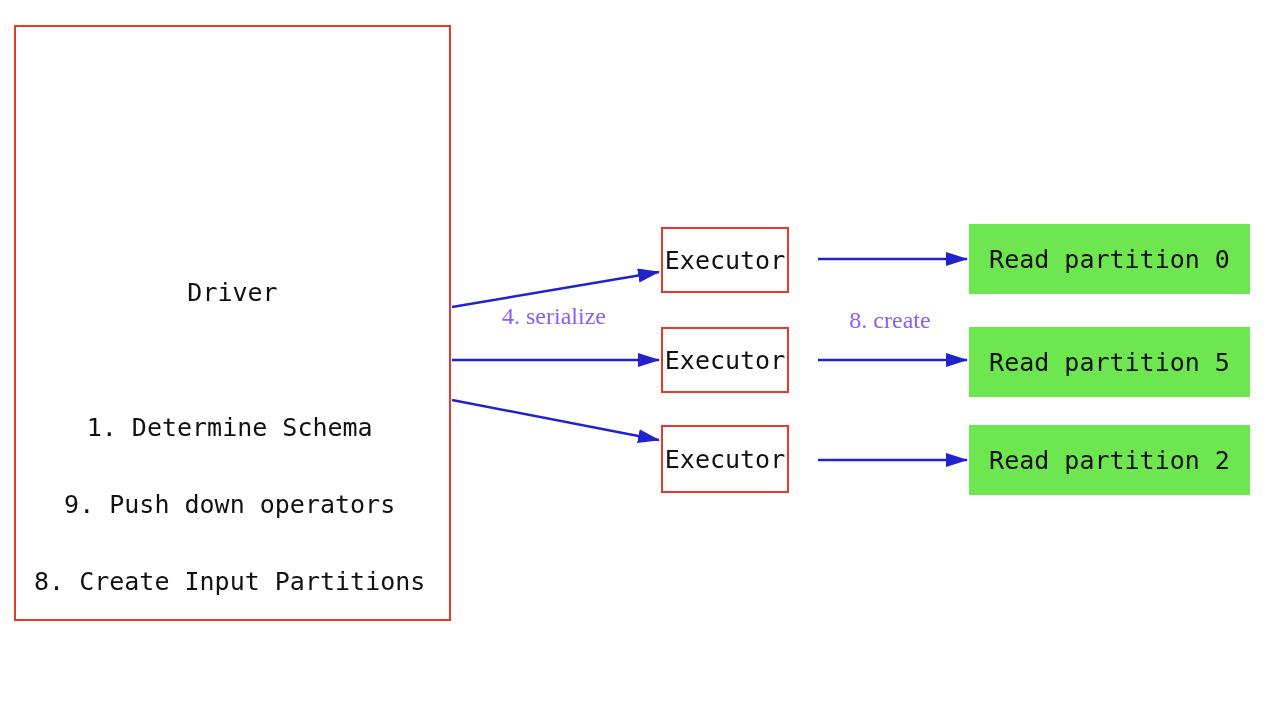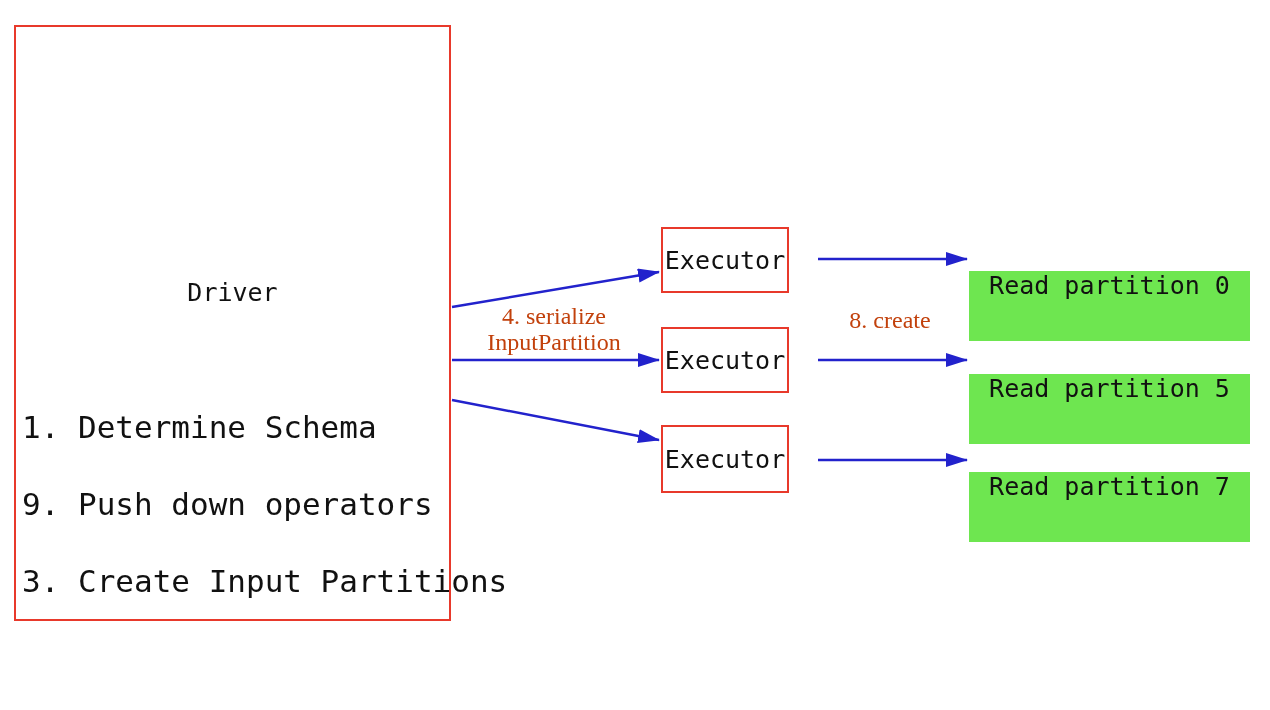--- a/index.html
+++ b/index.html
@@ -39,24 +39,25 @@
   .driver-title {
     position: absolute;
     left: 0; top: 251px;
     width: 100%;
     text-align: center;
     font-size: 25px;
     letter-spacing: 0;
   }
   .driver-steps {
     position: absolute;
-    left: 6px; top: 336px;
-    font-size: 31px;
+    left: 18px; top: 336px;
+    font-size: 25px;
     line-height: 25.8px;
     white-space: pre;
+    text-align: center;
   }
 
   .executor-box {
     position: absolute;
     left: 661px;
     width: 128px; height: 66px;
     border: 2px solid var(--red);
     background: var(--bg);
     display: flex;
     align-items: center;
@@ -66,36 +67,35 @@
   .executor-0 { top: 227px; }
   .executor-1 { top: 327px; }
   .executor-2 { top: 425px; height: 68px; }
 
   .partition-box {
     position: absolute;
     left: 969px;
     width: 281px; height: 70px;
     background: var(--green);
     display: flex;
-    align-items: flex-start;
+    align-items: center;
     justify-content: center;
     font-size: 25px;
-    margin-top: 47px;
   }
   .partition-0 { top: 224px; }
   .partition-1 { top: 327px; }
   .partition-2 { top: 425px; }
 
   .edge-label {
     position: absolute;
     font-family: "Liberation Serif", "DejaVu Serif", serif;
     font-size: 24px;
     line-height: 26px;
     text-align: center;
-    color: #c2410c;
+    color: #8b5cf6;
   }
   .edge-label-serialize { left: 454px; top: 303px; width: 200px; }
   .edge-label-reader    { left: 810px; top: 307px; width: 160px; }
 </style>
 </head>
 <body>
 
 <div class="canvas">
 
   <svg class="arrows-layer" viewBox="0 0 1270 710" xmlns="http://www.w3.org/2000/svg">
@@ -110,46 +110,45 @@
     <line x1="818" y1="259" x2="967" y2="259" marker-end="url(#ah)"></line>
     <line x1="818" y1="360" x2="967" y2="360" marker-end="url(#ah)"></line>
     <line x1="818" y1="460" x2="967" y2="460" marker-end="url(#ah)"></line>
   </svg>
 
   <div class="driver-box">
     <div class="driver-title">Driver</div>
     <div class="driver-steps">
       <div>1. Determine Schema</div>
       <div>9. Push down operators</div>
-      <div>3. Create Input Partitions</div>
+      <div>8. Create Input Partitions</div>
     </div>
   </div>
 
   <div class="executor-box executor-0">
     <span>Executor</span>
   </div>
   <div class="executor-box executor-1">
     <span>Executor</span>
   </div>
   <div class="executor-box executor-2">
     <span>Executor</span>
   </div>
 
   <div class="partition-box partition-0">
     <span>Read partition 0</span>
   </div>
   <div class="partition-box partition-1">
     <span>Read partition 5</span>
   </div>
   <div class="partition-box partition-2">
-    <span>Read partition 7</span>
+    <span>Read partition 2</span>
   </div>
 
   <div class="edge-label edge-label-serialize">
     <div>4. serialize</div>
-    <div>InputPartition</div>
   </div>
 
   <div class="edge-label edge-label-reader">
     <div>8. create</div>
   </div>
 
 </div>
 
 </body></html>

